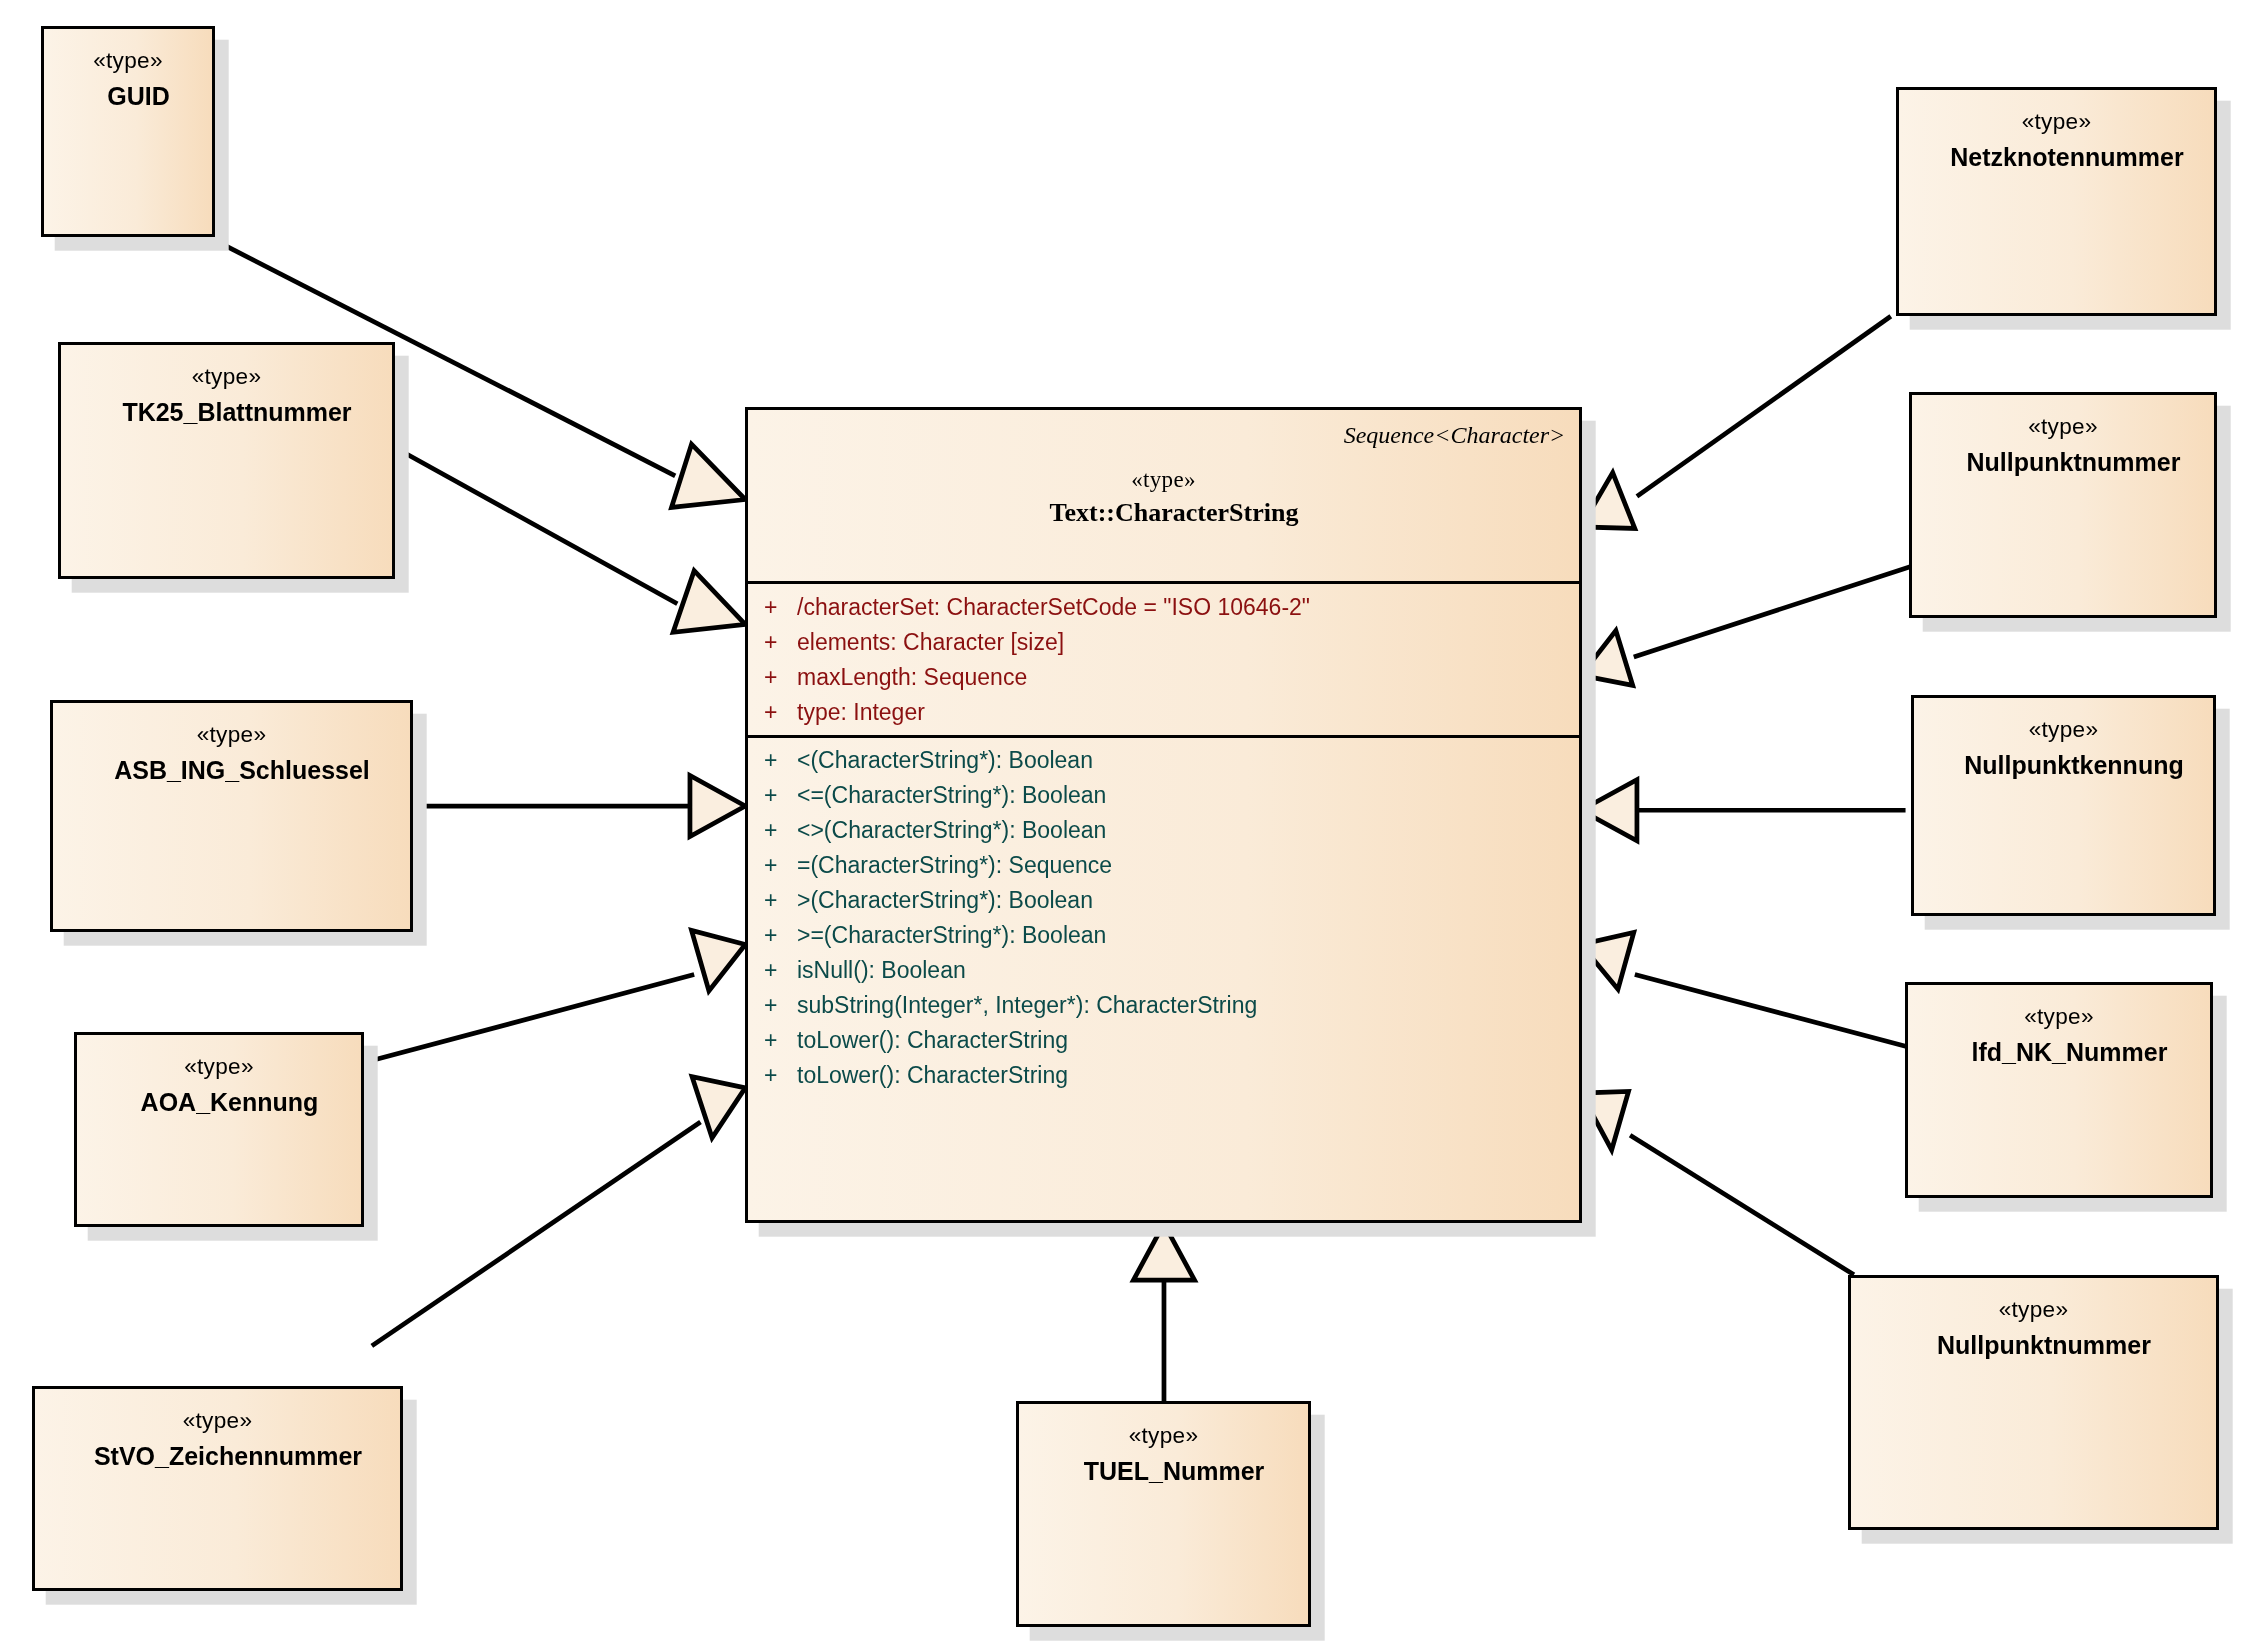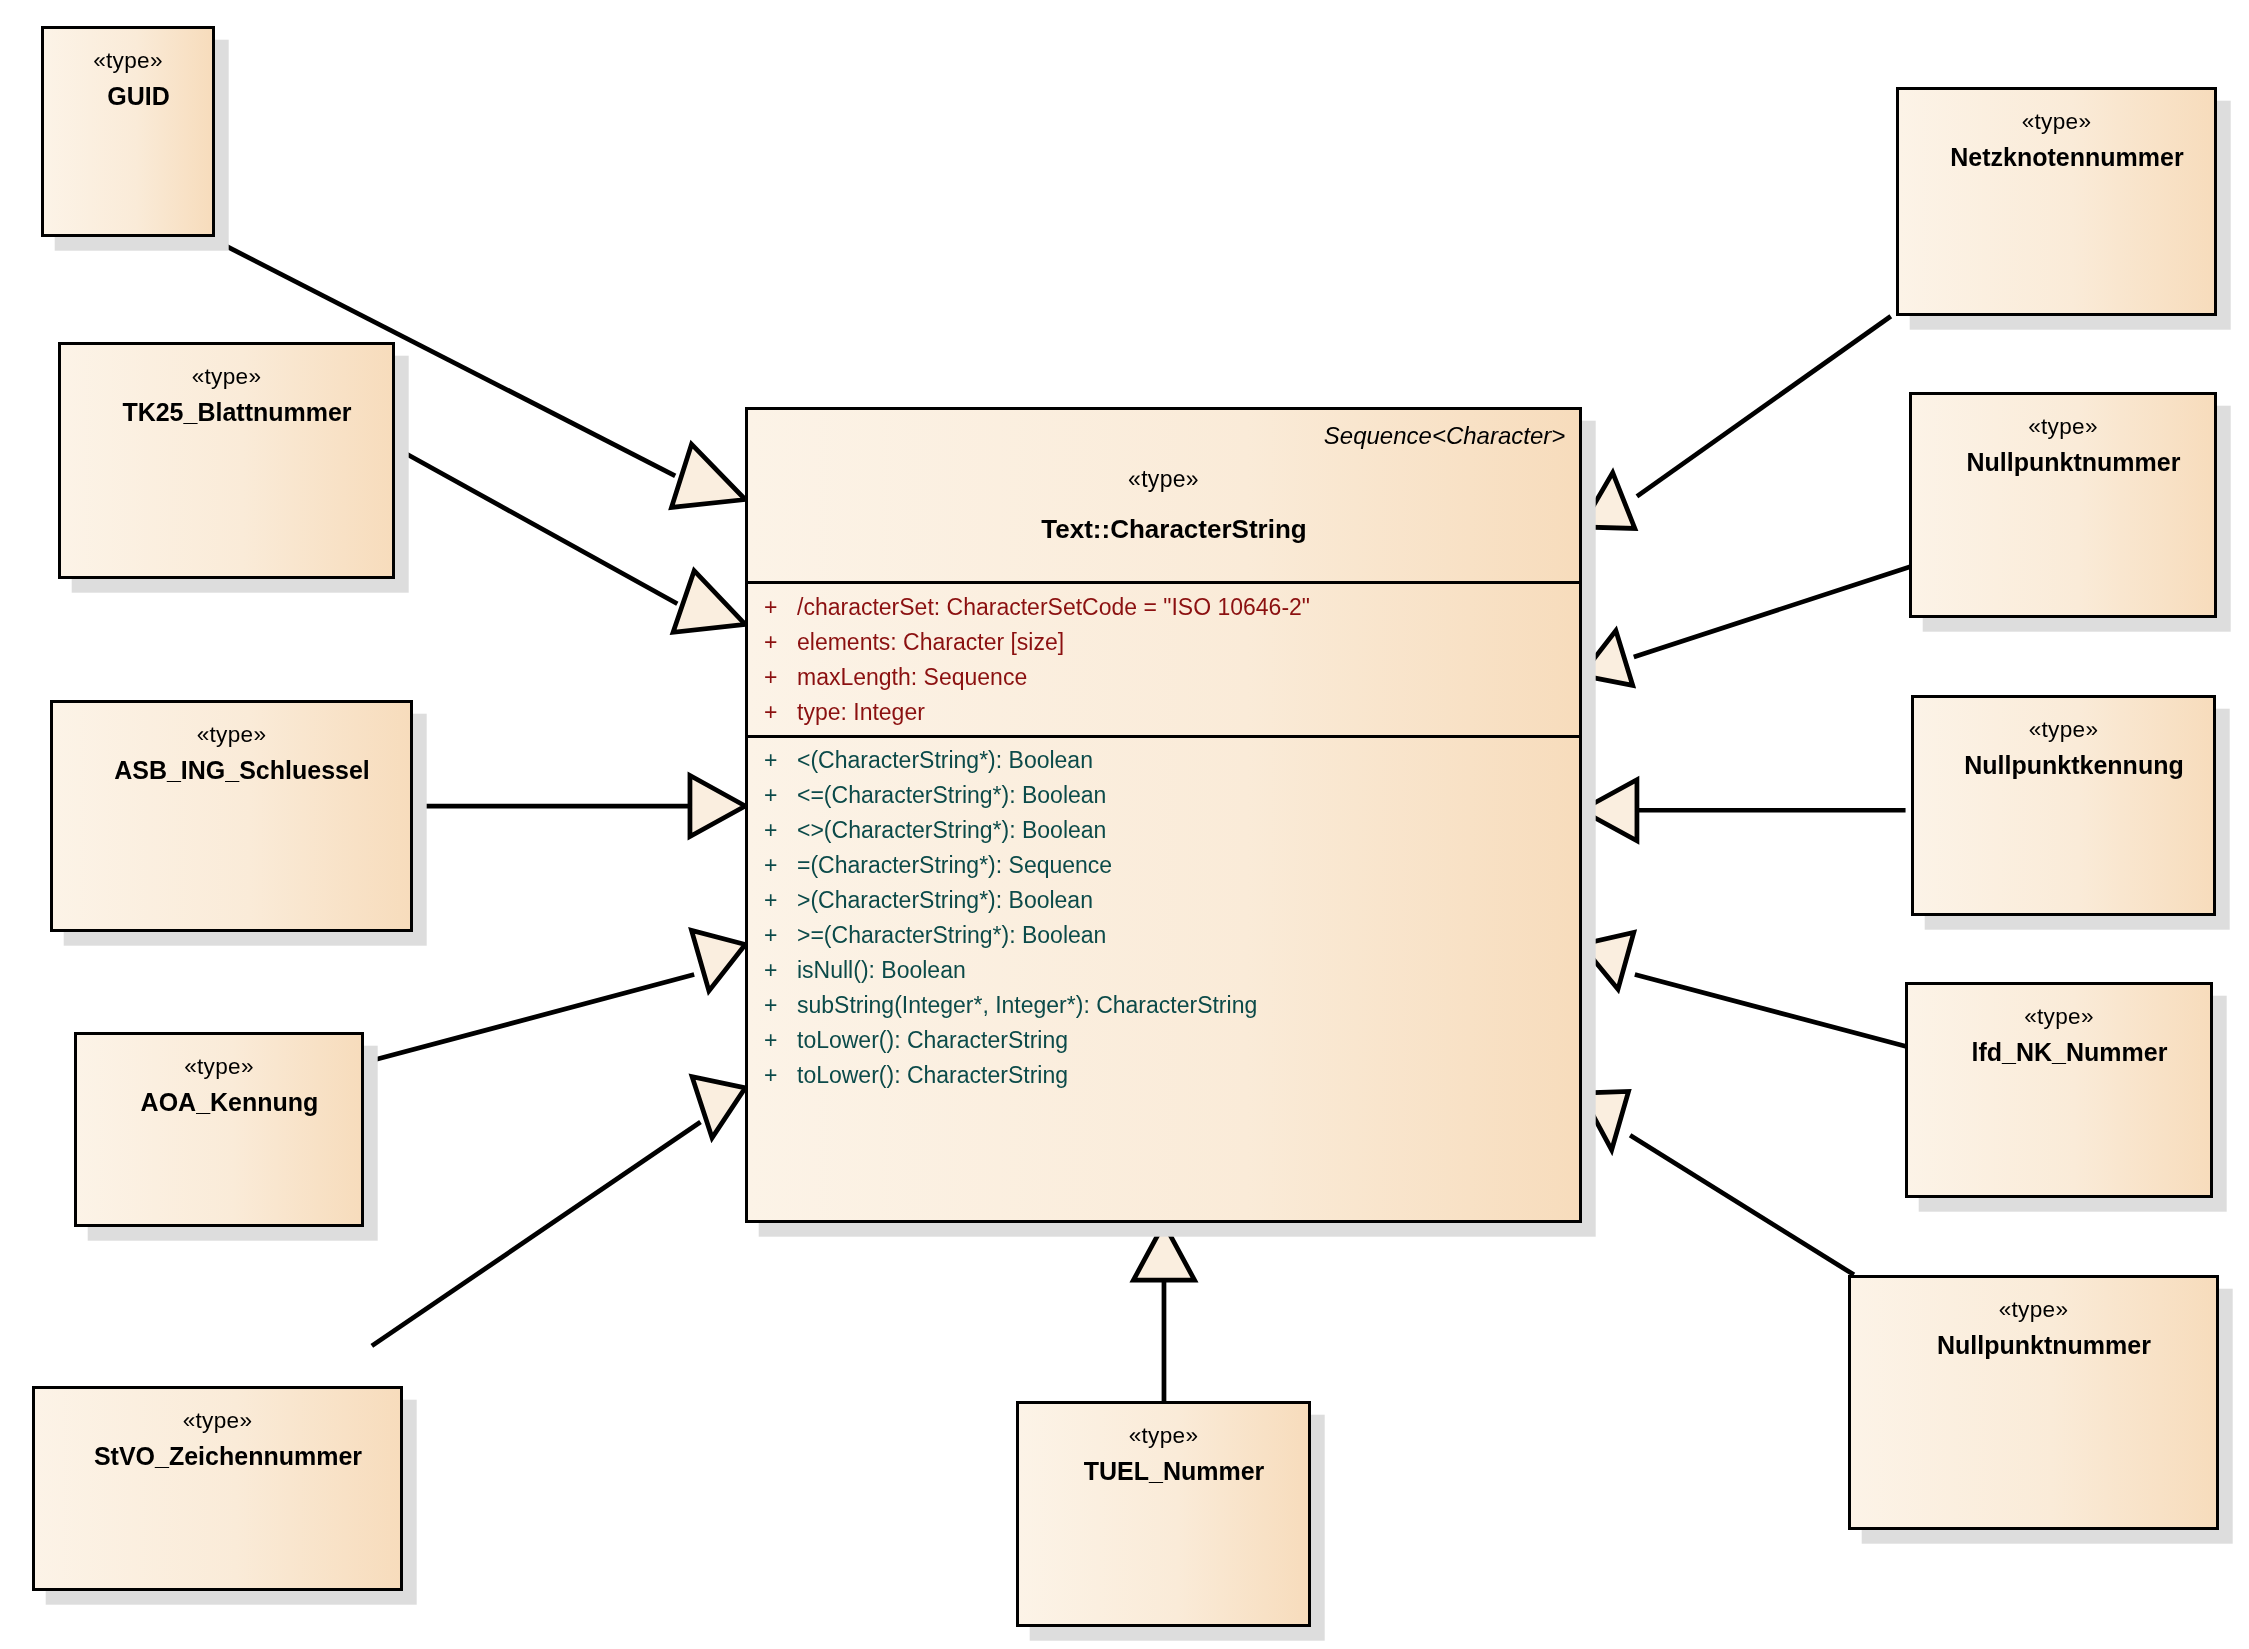--- a/index.html
+++ b/index.html
@@ -71,38 +71,39 @@
     box-shadow: 13.7px 13.7px 0 0 #dddddd;
     z-index: 3;
     display: flex;
     flex-direction: column;
   }
   #main-class .header-compartment {
     position: relative;
     height: 174px;
     box-sizing: border-box;
     border-bottom: 3.7px solid #000000;
+    font-family: Liberation Serif, serif;
   }
   .template-param {
     position: absolute;
     right: 13.7px;
     top: 11.6px;
     font-size: 24px;
     font-style: italic;
     font-weight: 400;
     color: #000000;
     white-space: nowrap;
   }
   #main-class .header-title {
     text-align: center;
     padding-top: 55px;
     line-height: 1.3;
   }
   #main-class .header-title .stereotype { font-size: 23px; }
-  #main-class .header-title .typename { font-size: 26px; margin-top: 18px; }
+  #main-class .header-title .typename { font-size: 26px; margin-top: 1px; }
 
   #main-class .attr-compartment {
     box-sizing: border-box;
     border-bottom: 3.7px solid #000000;
     padding: 12px 0 10.5px 0;
   }
   #main-class .oper-compartment {
     box-sizing: border-box;
     padding: 11.6px 0 10.5px 0;
     flex: 1;

